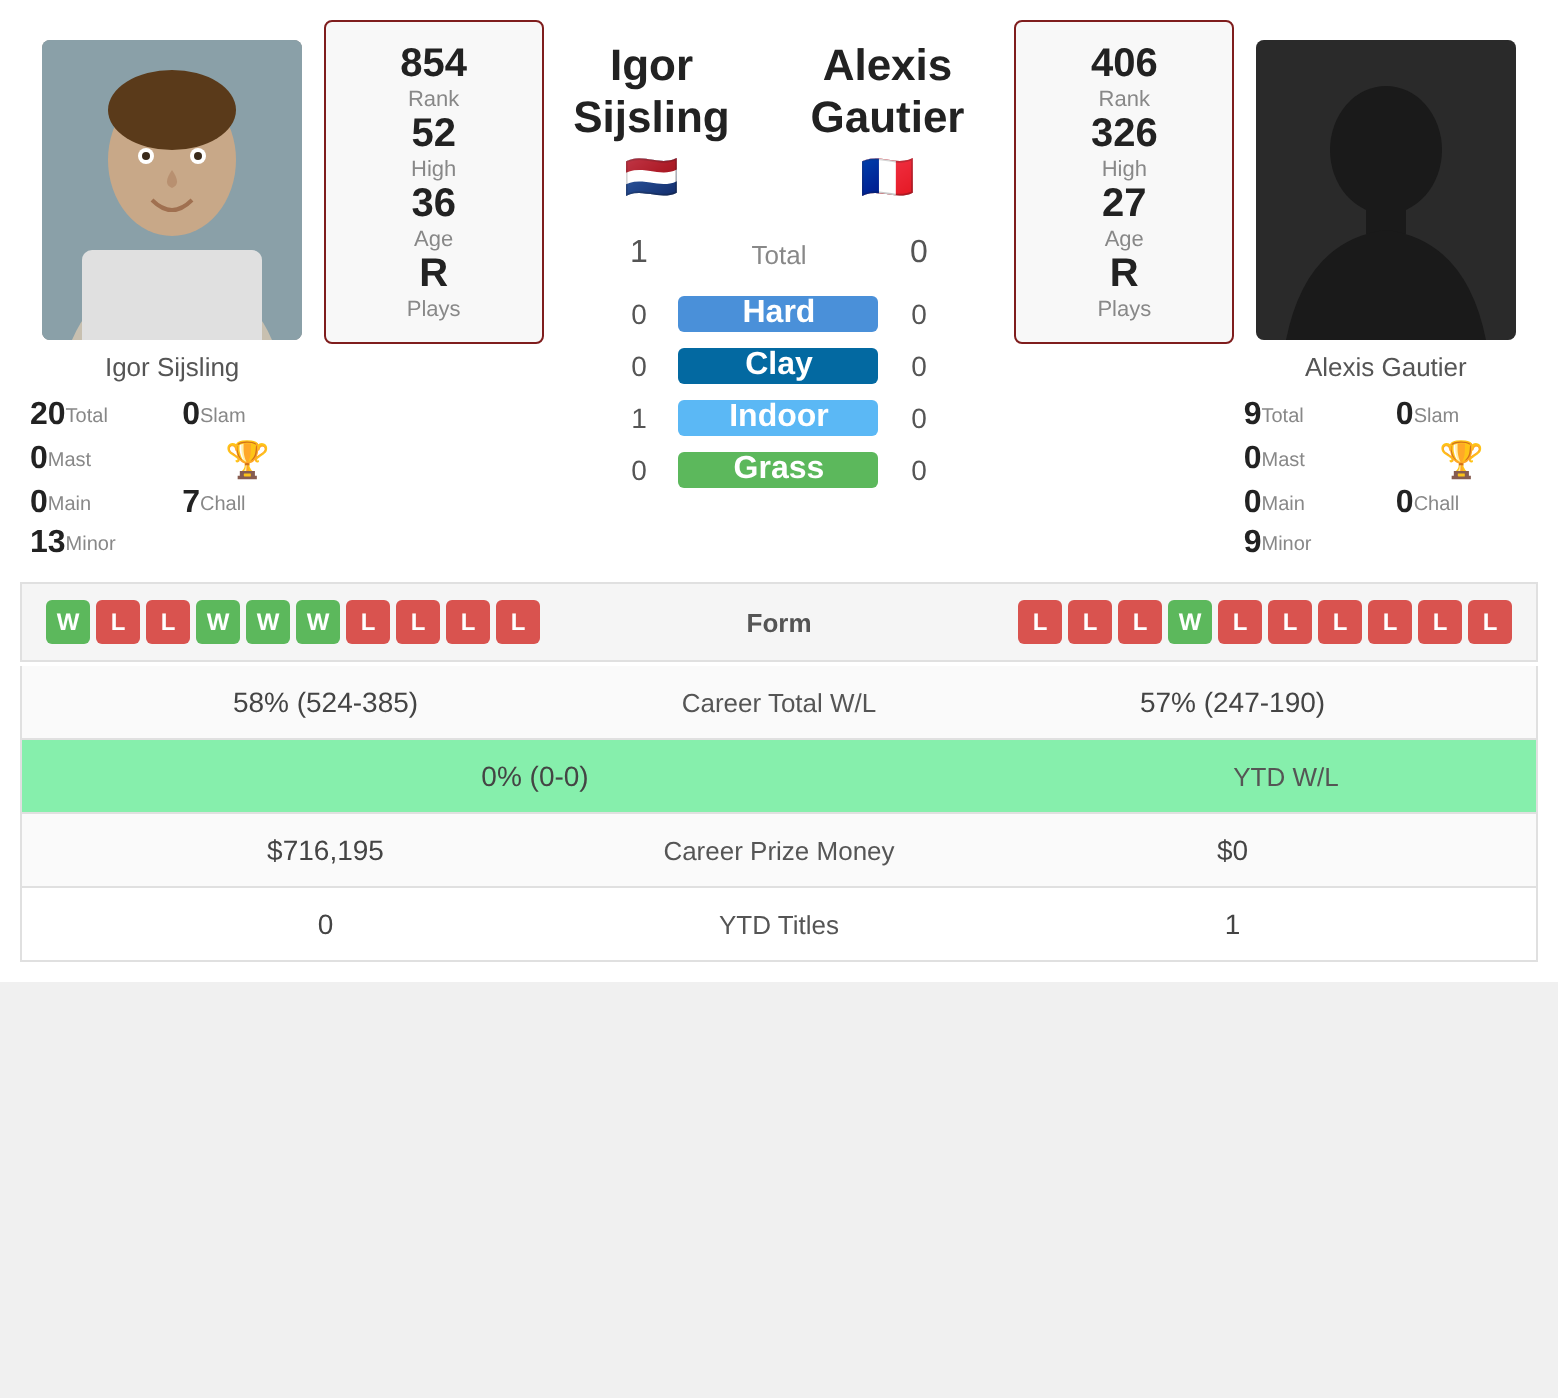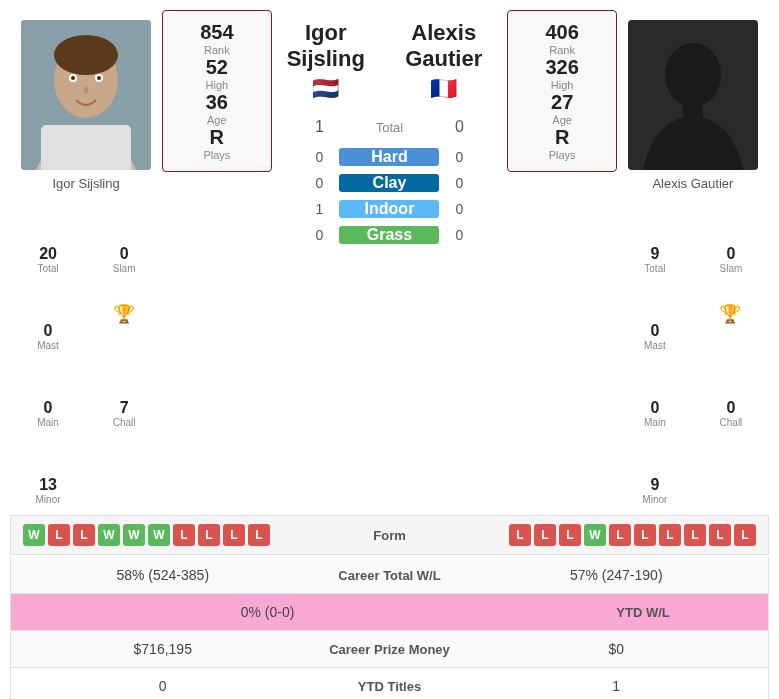--- a/index.html
+++ b/index.html
@@ -55,23 +55,22 @@
       font-size: 16px;
       font-weight: bold;
       color: #222;
     }
     .stat-label {
       font-size: 10px;
       color: #888;
     }
     .stat-cell {
       display: flex;
-      flex-direction: column;
-      align-items: center;
-      margin-top: 46px;
+      flex-direction: row;
+      align-items: center;
     }
     .trophy-cell {
       display: flex;
       align-items: center;
       justify-content: center;
       font-size: 18px;
     }
 
     
     .center-stats {
@@ -221,21 +220,21 @@
     .stats-left-val {
       flex: 1;
       text-align: center;
       font-size: 14px;
       color: #444;
     }
     .stats-center-label {
       width: 200px;
       text-align: center;
       font-size: 13px;
-      font-weight: bold;
+      font-weight: normal;
       color: #555;
     }
     .stats-right-val {
       flex: 1;
       text-align: center;
       font-size: 14px;
       color: #444;
     }
 
     .layout-row {
@@ -458,21 +457,21 @@
         <span class="form-badge l">L</span>
       </div>
   </div>
 
   <div class="stats-row">
     <div class="stats-left-val">58% (524-385)</div>
     <div class="stats-center-label">Career Total W/L</div>
     <div class="stats-right-val">57% (247-190)</div>
   </div>
 
-  <div class="stats-row" style="background:#f9a8d4;gap:44px;">
+  <div class="stats-row" style="background:#86efac;gap:44px;">
     <div class="stats-left-val">0% (0-0)</div>
     <div class="stats-center-label">YTD W/L</div>
   </div>
 
   <div class="stats-row">
     <div class="stats-left-val">$716,195</div>
     <div class="stats-center-label">Career Prize Money</div>
     <div class="stats-right-val">$0</div>
   </div>
 

